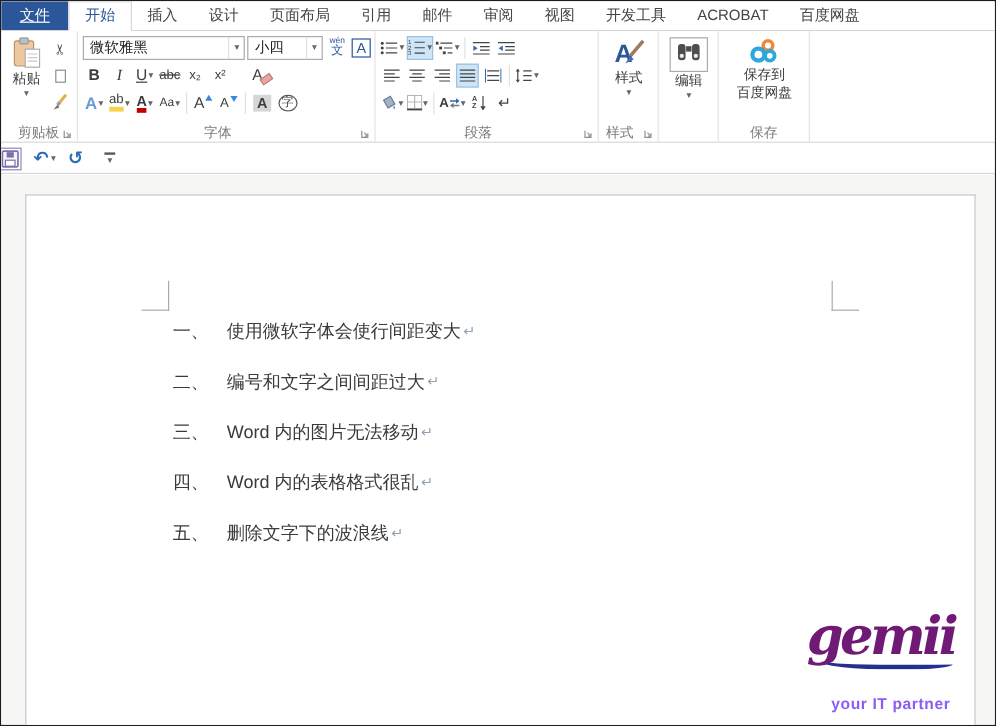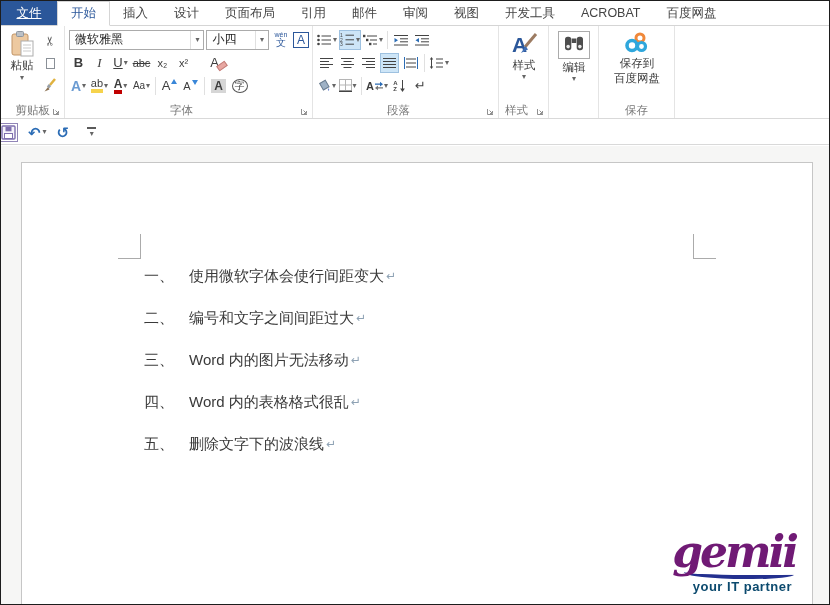--- a/index.html
+++ b/index.html
@@ -86,21 +86,21 @@
   .cropmark{position:absolute;width:23px;height:25px;top:71px;}
   .cm-left{left:96px;border-right:1px solid #ababab;border-bottom:1px solid #ababab;}
   .cm-right{right:96px;border-left:1px solid #ababab;border-bottom:1px solid #ababab;}
   .doclines{position:absolute;left:122px;top:104px;right:60px;}
   .docline{height:42px;font-size:15px;color:#3a3a3a;display:flex;align-items:flex-start;}
   .docline .num{margin-right:15px;}
   .docline .eol{color:#8ea2b4;font-size:12px;margin-left:2px;margin-top:2px;}
   .logo{position:absolute;right:16px;bottom:12px;text-align:right;}
   .logo-name{font-family:"DejaVu Serif","Liberation Serif",serif;font-style:italic;font-weight:bold;font-size:44px;line-height:0.9;color:#701a75;letter-spacing:-3px;}
   .logo-swoosh{height:7px;width:110px;border-bottom:4px solid #23308f;border-radius:0 0 60% 90%/0 0 100% 160%;margin-left:12px;}
-  .logo-tag{font-size:13px;font-weight:bold;color:#0c4a6e;letter-spacing:0.5px;margin-top:0;padding-right:4px;}
+  .logo-tag{font-size:13px;font-weight:bold;color:#8b5cf6;letter-spacing:0.5px;margin-top:21px;padding-right:4px;}
 </style>
 </head>
 <body>
 
 <div class="screen">
 
   <div class="tabbar">
     <div class="tab-file">文件</div>
     <div class="tab active">开始</div>
     <div class="tab">插入</div>
@@ -140,21 +140,21 @@
             </span>
           <span class="ib">
             <svg width="14" height="14" viewBox="0 0 14 14">
               <line x1="11" y1="1" x2="6" y2="7" stroke="#e0b23f" stroke-width="2.5"></line>
               <line x1="6" y1="7" x2="4" y2="9.5" stroke="#98a0a8" stroke-width="3"></line>
               <polygon points="4,9 0.5,13.5 5.5,11.5" fill="#8a6f50"></polygon>
             </svg>
           </span>
         </div>
       </div>
-      <div class="grouplabel" style="justify-content:flex-end;padding-left:4px;">
+      <div class="grouplabel" style="justify-content:flex-start;padding-left:14px;">
           <span>剪贴板</span>
         </div>
       <svg class="launcher" width="9" height="9" viewBox="0 0 9 9">
         <polyline points="1.5,2 1.5,7.5 7,7.5" stroke="#909090" fill="none"></polyline>
         <line x1="3.5" y1="3.5" x2="6" y2="6" stroke="#909090"></line>
         <polyline points="6.5,4 6.5,6.5 4,6.5" stroke="#909090" fill="none"></polyline>
       </svg>
     </div>
 
     <div class="group g-font">

